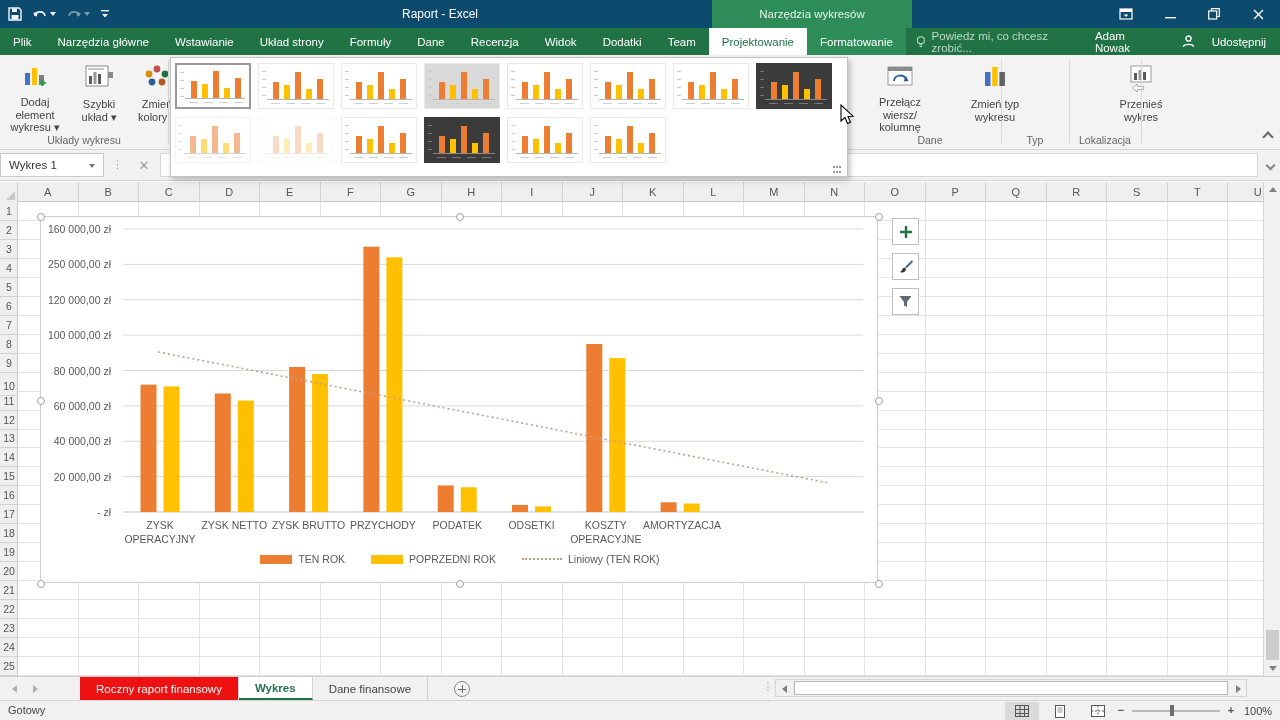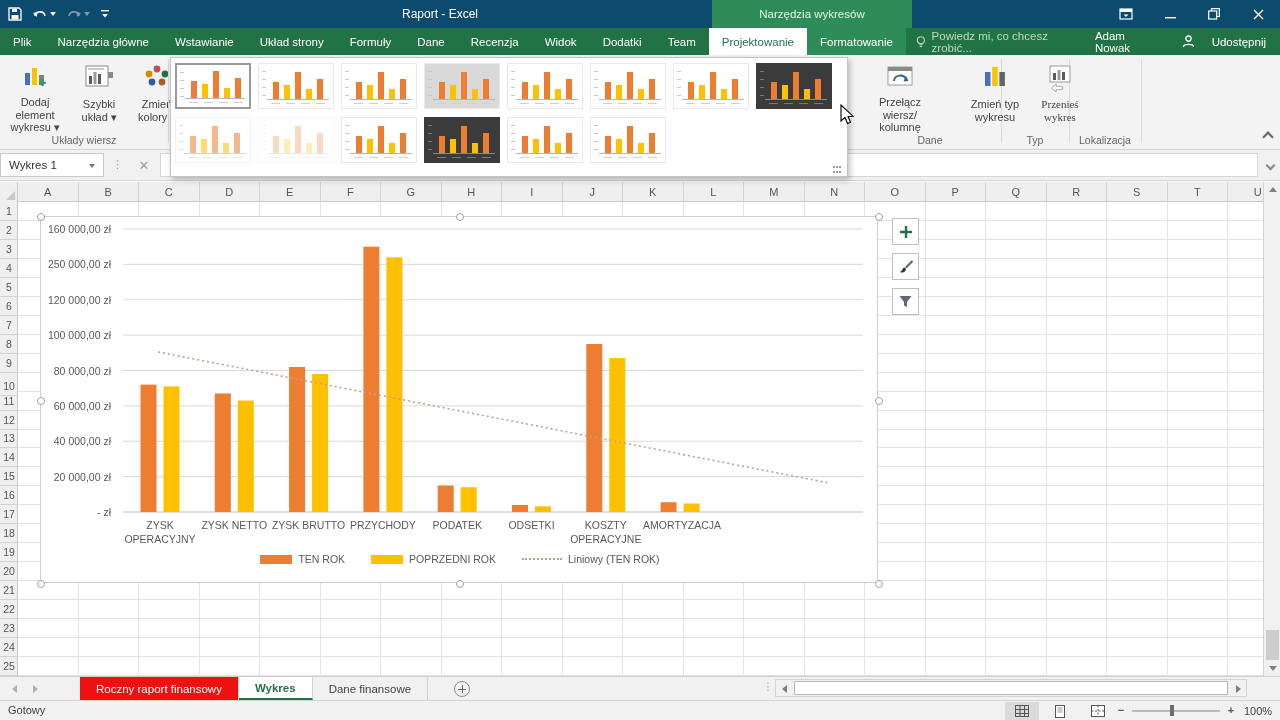--- a/index.html
+++ b/index.html
@@ -253,21 +253,21 @@
             <circle cx="15" cy="5" r="3.4" fill="#c0504d"></circle>
             <circle cx="7" cy="10" r="3.4" fill="#d88c00"></circle>
             <circle cx="23" cy="10" r="3.4" fill="#1f7246"></circle>
             <circle cx="10" cy="18" r="3.4" fill="#2a6099"></circle>
             <circle cx="20" cy="18" r="3.4" fill="#b05a2a"></circle>
           </svg>
       </span>
       <span>Zmień</span>
       <span>kolory ▾</span>
     </div>
-    <div class="rgroup-label" style="left:0; width:168px;">Układy wiersz</div>
+    <div class="rgroup-label" style="left:0; width:168px;">Układy wykresu</div>
     <div class="vsep" style="left:168px;"></div>
 
     <div class="big-btn" style="left:862px; width:76px;">
       <span class="ic">
         <svg width="30" height="28" viewBox="0 0 30 28">
             <rect x="3" y="4" width="24" height="18" fill="#fff" stroke="#9a9a9a"></rect>
             <rect x="3" y="4" width="24" height="4" fill="#8a8a8a"></rect>
             <path d="M9 18 C9 11, 21 11, 21 17" fill="none" stroke="#2a6099" stroke-width="2"></path>
             <path d="M21 13 l2.5 5 -5 0.5z" fill="#2a6099"></path>
           </svg>
@@ -285,21 +285,21 @@
             <rect x="10.2" y="3" width="5.5" height="19" fill="#FFC000"></rect>
             <rect x="17.4" y="8" width="5.5" height="14" fill="#636363"></rect>
           </svg>
       </span>
       <span>Zmień typ</span>
       <span>wykresu</span>
     </div>
     <div class="rgroup-label" style="left:1004px; width:62px;">Typ</div>
     <div class="vsep" style="left:1069px;"></div>
 
-    <div class="big-btn" style="left:1027px; width:66px;font-family:Liberation Serif, serif;">
+    <div class="big-btn" style="left:1108px; width:66px;">
       <span class="ic">
         <svg width="30" height="28" viewBox="0 0 30 28">
             <rect x="5" y="2" width="20" height="16" fill="#fff" stroke="#9a9a9a"></rect>
             <rect x="8" y="9" width="3" height="7" fill="#5b5b5b"></rect>
             <rect x="12.5" y="6" width="3" height="10" fill="#9a9a9a"></rect>
             <rect x="17" y="8" width="3" height="8" fill="#5b5b5b"></rect>
             <path d="M5 24 l6-5 v3 h8 v4 h-8 v3z" fill="#fff" stroke="#9a9a9a" transform="scale(0.8) translate(3,6)"></path>
           </svg>
       </span>
       <span>Przenieś</span>

